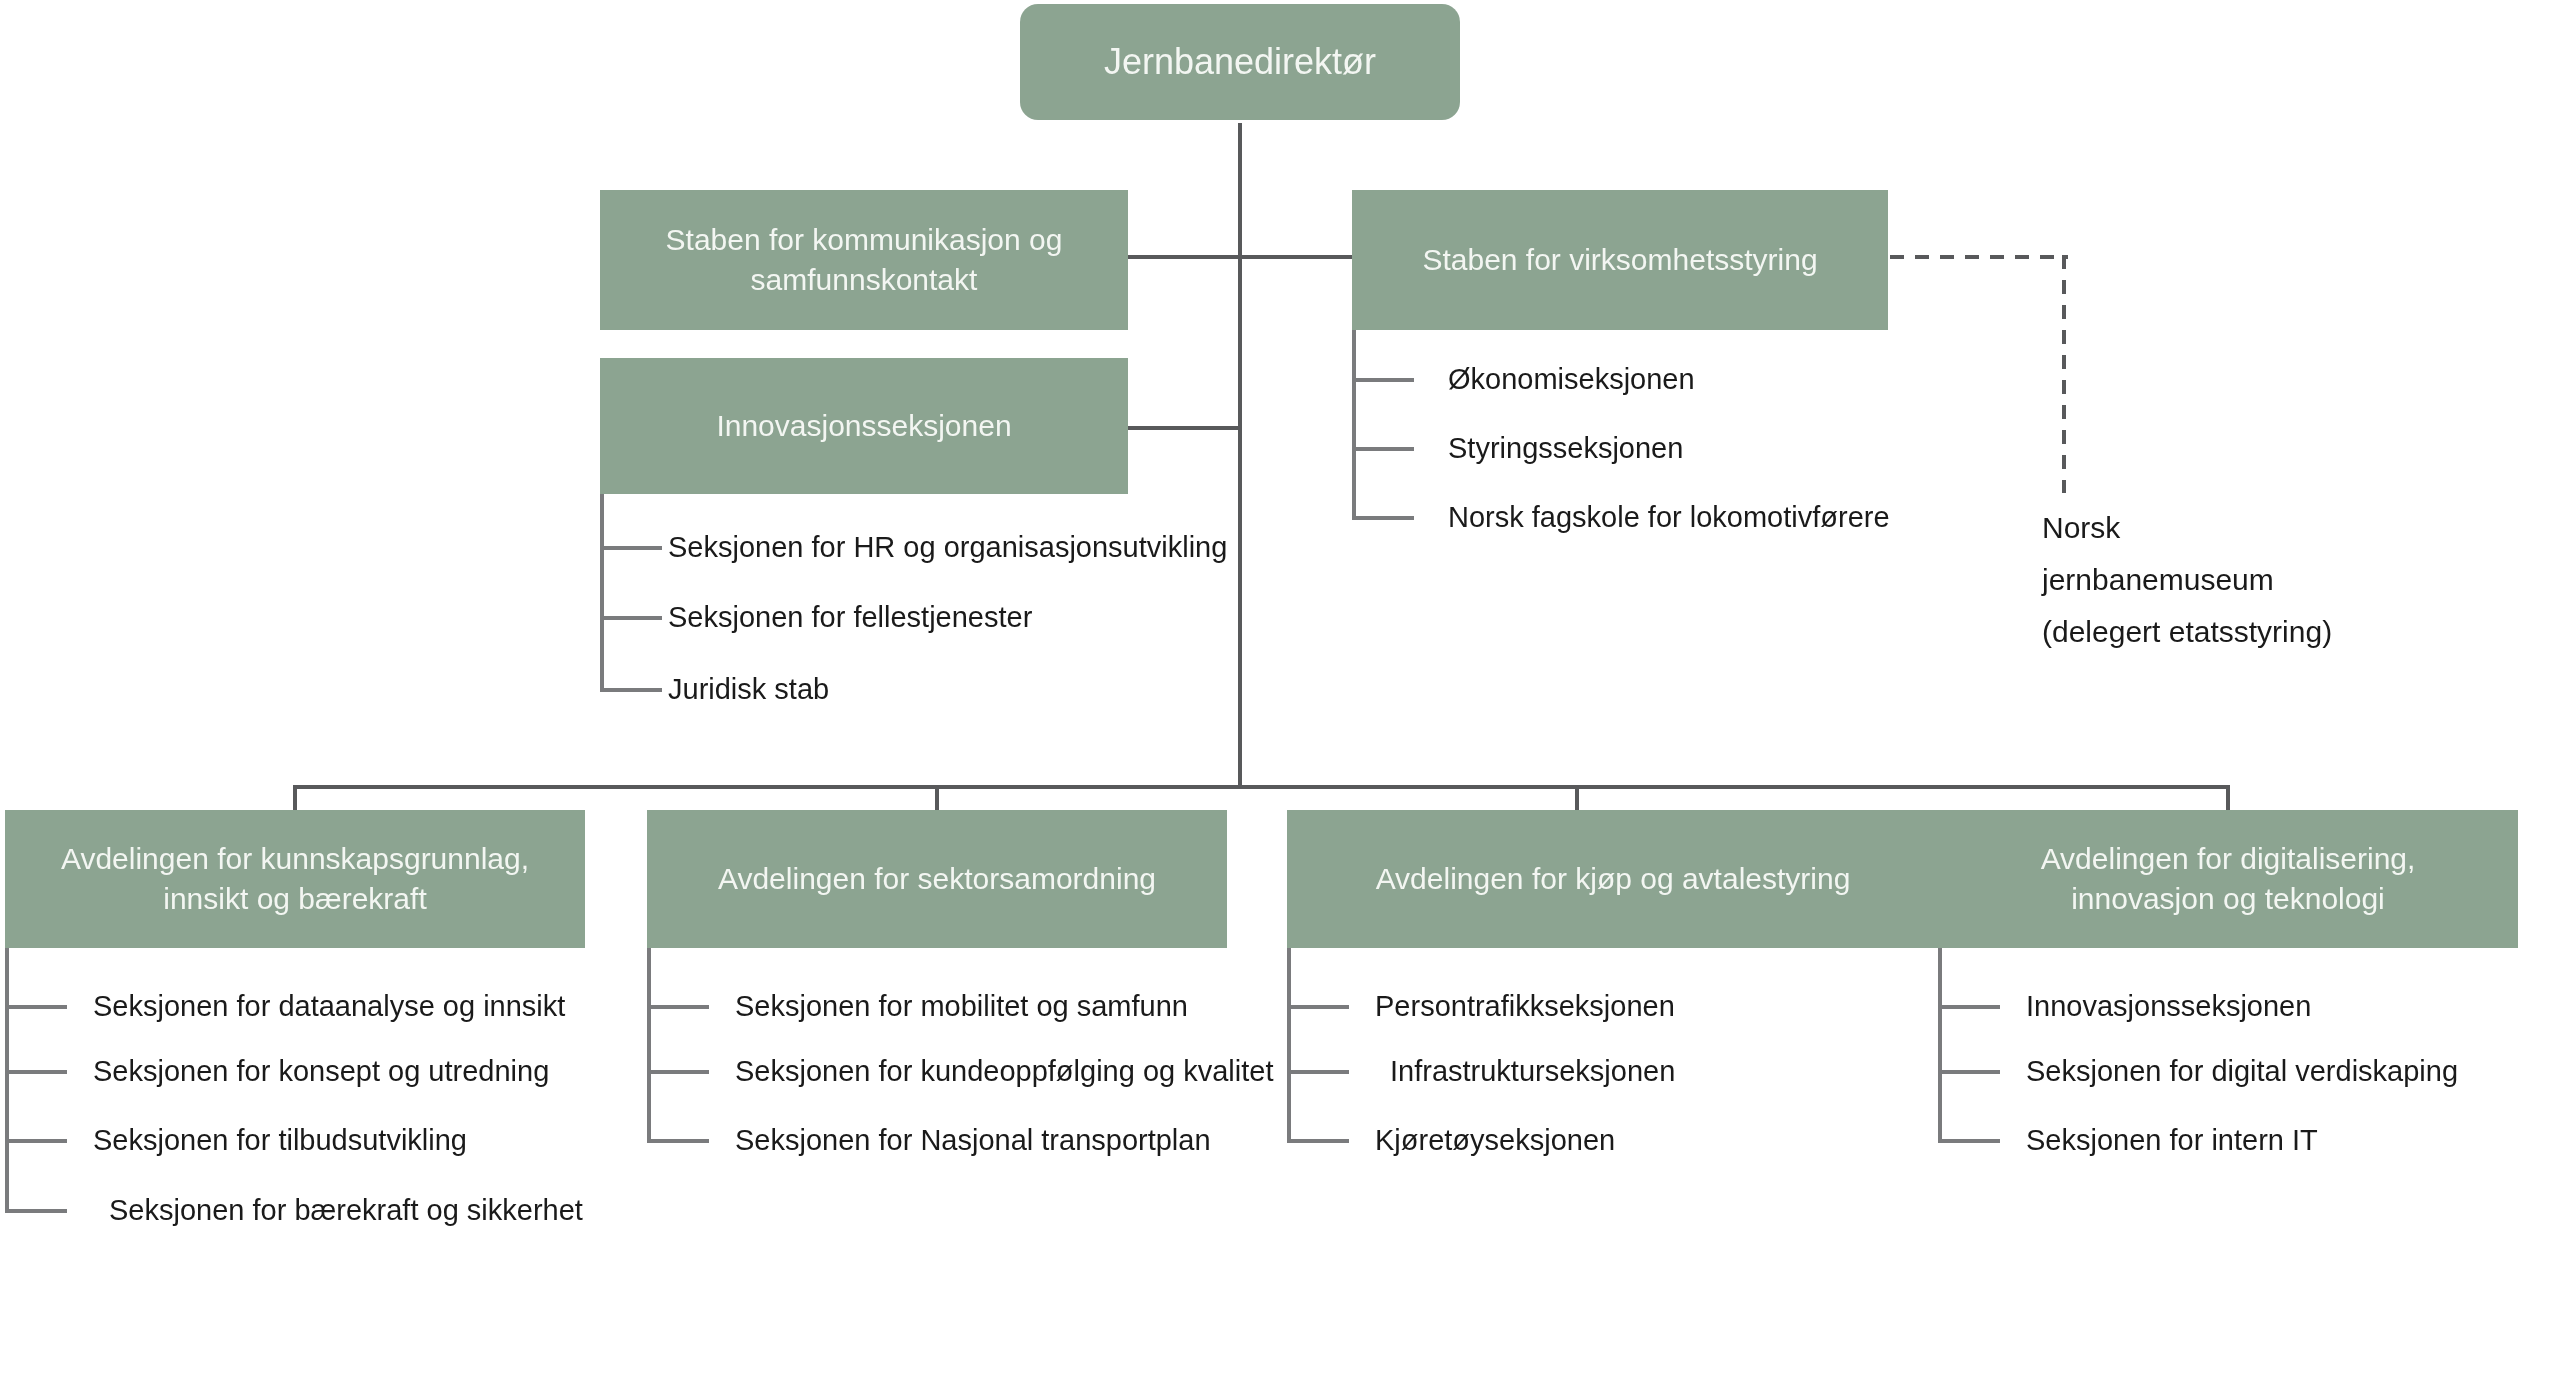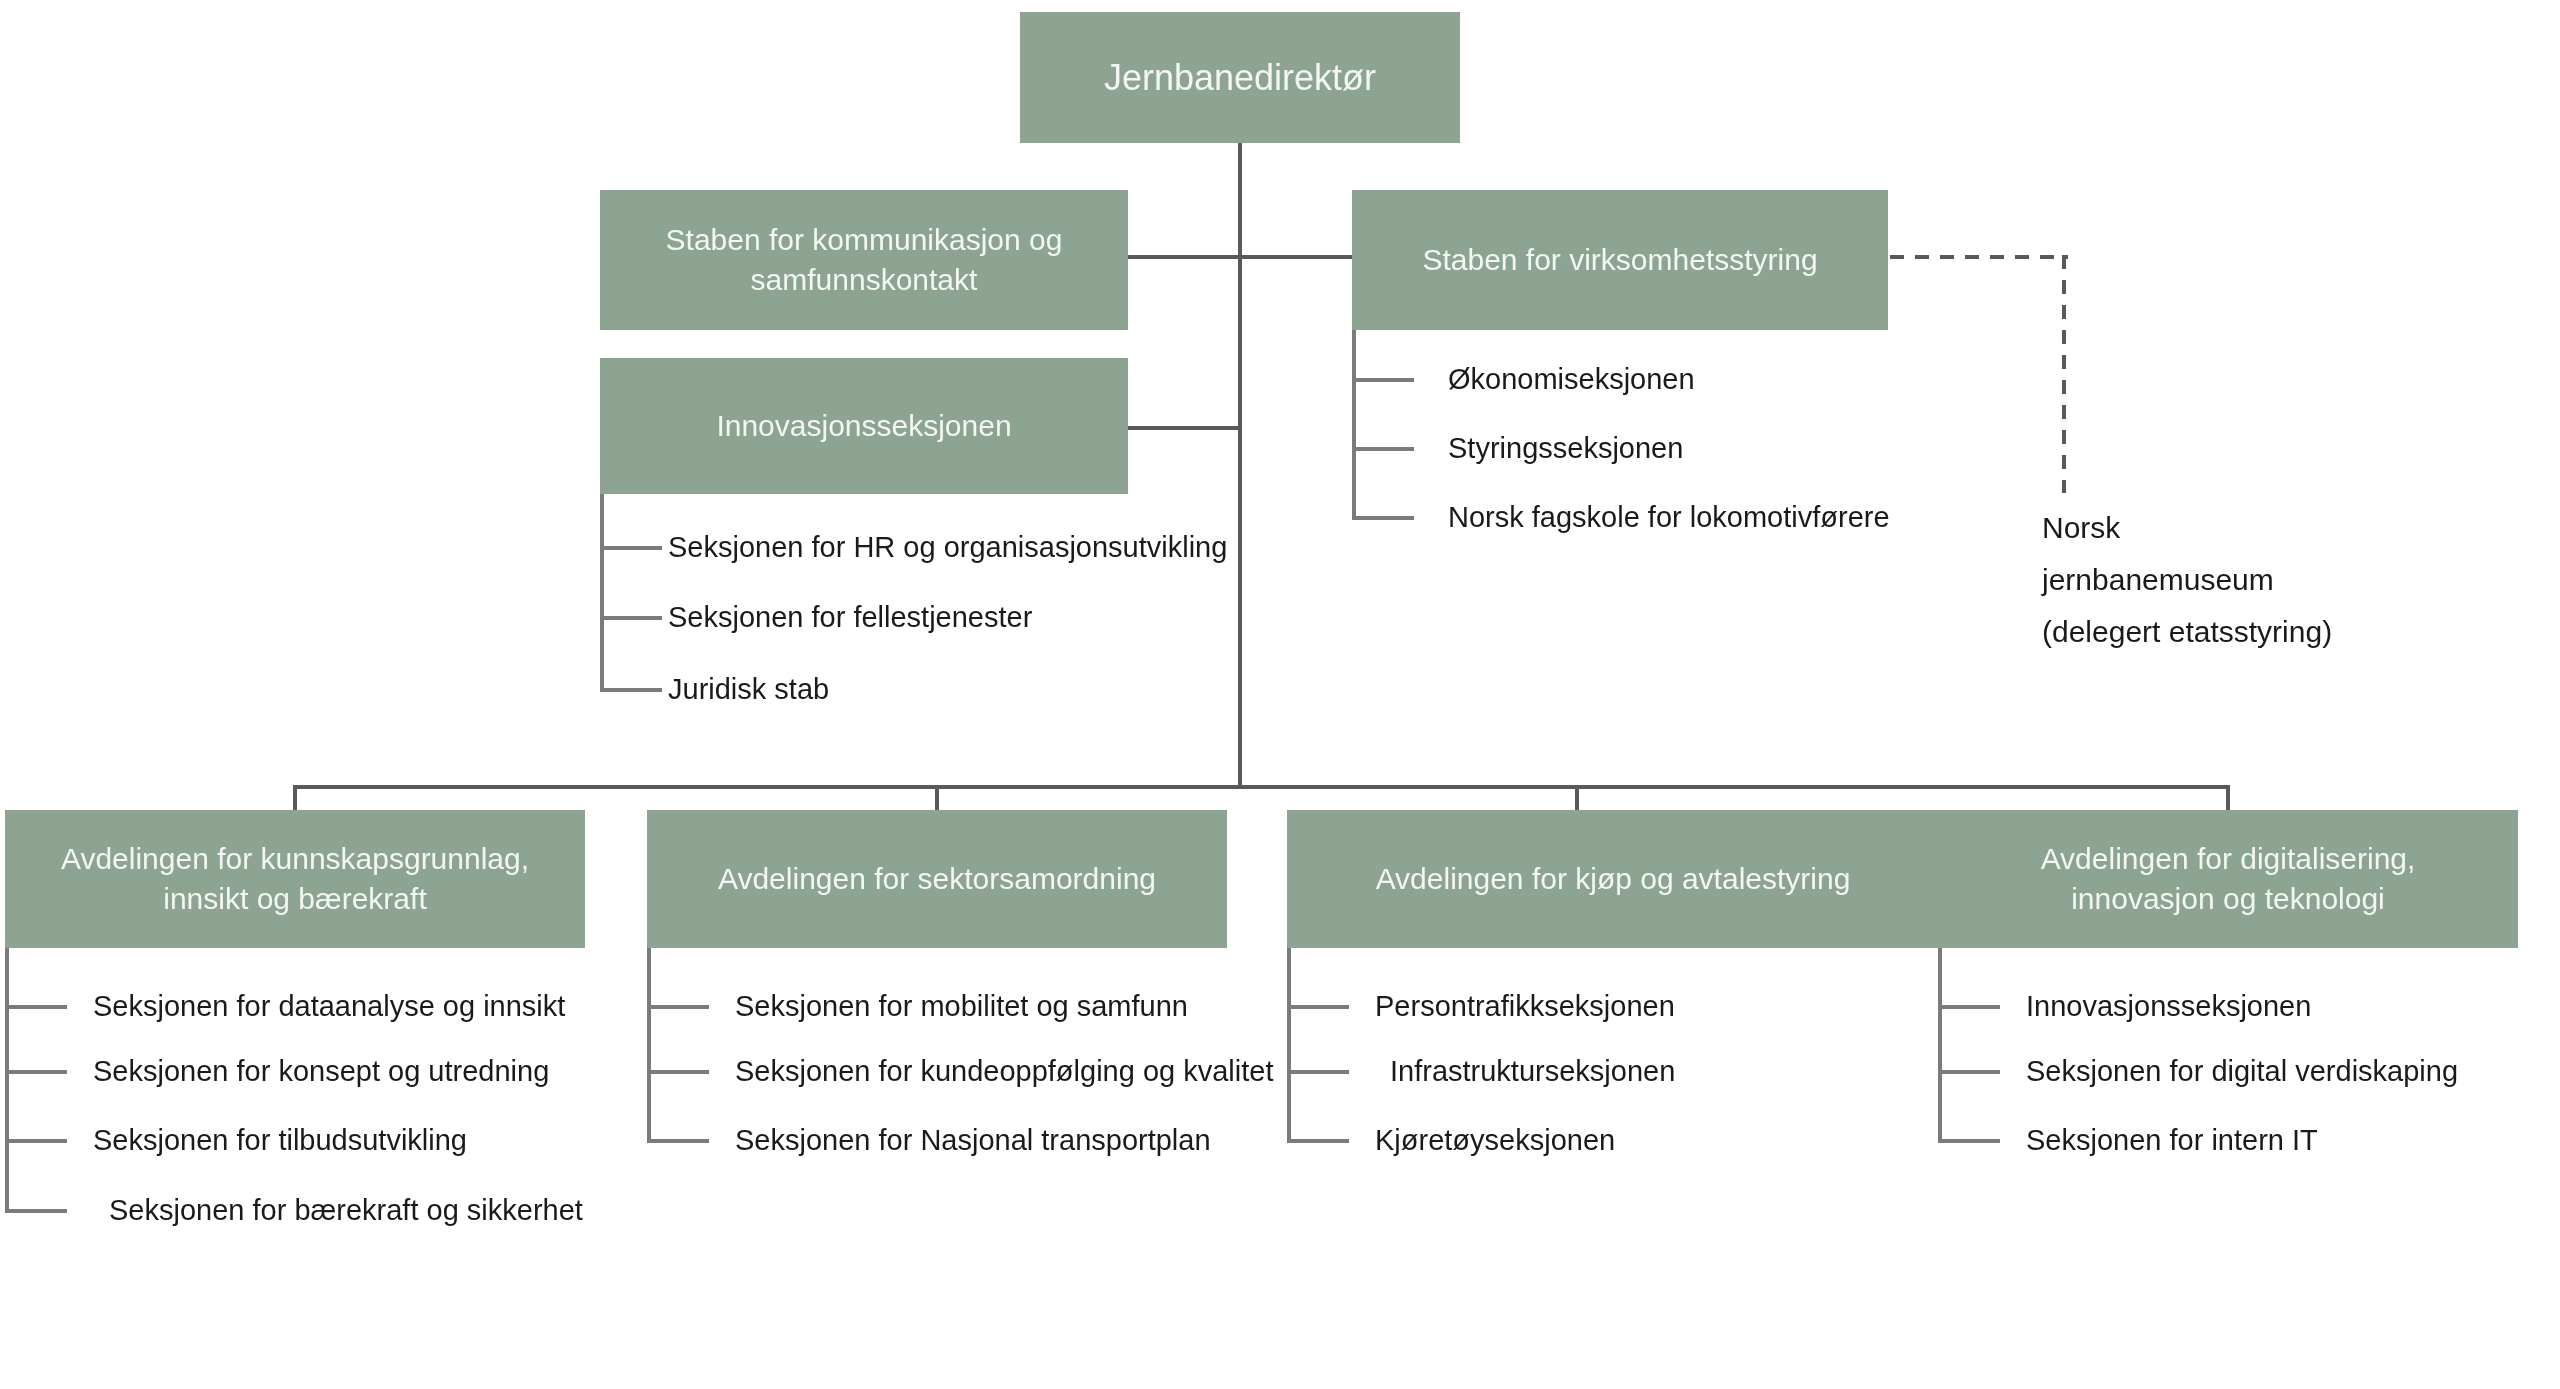--- a/index.html
+++ b/index.html
@@ -47,21 +47,21 @@
 
 <div class="dash-h" style="left:1890px;top:255px;width:178px;"></div>
 <div class="dash-v" style="left:2062px;top:255px;height:238px;"></div>
 
 <div class="hline" style="left:293px;top:785px;width:1937px;"></div>
 <div class="vline" style="left:293px;top:785px;height:27px;"></div>
 <div class="vline" style="left:935px;top:785px;height:27px;"></div>
 <div class="vline" style="left:1575px;top:785px;height:27px;"></div>
 <div class="vline" style="left:2226px;top:785px;height:27px;"></div>
 
-<div class="node root" style="left:1020px;top:12px;width:440px;height:131px;">
+<div class="node root" style="left:1020px;top:4px;width:440px;height:116px;border-radius:18px;">
   <span>Jernbanedirektør</span>
 </div>
 
 <div class="node" style="left:600px;top:190px;width:528px;height:140px;">
   <span>Staben for kommunikasjon og
 samfunnskontakt</span>
 </div>
 
 <div class="node" style="left:1352px;top:190px;width:536px;height:140px;">
   <span>Staben for virksomhetsstyring</span>

